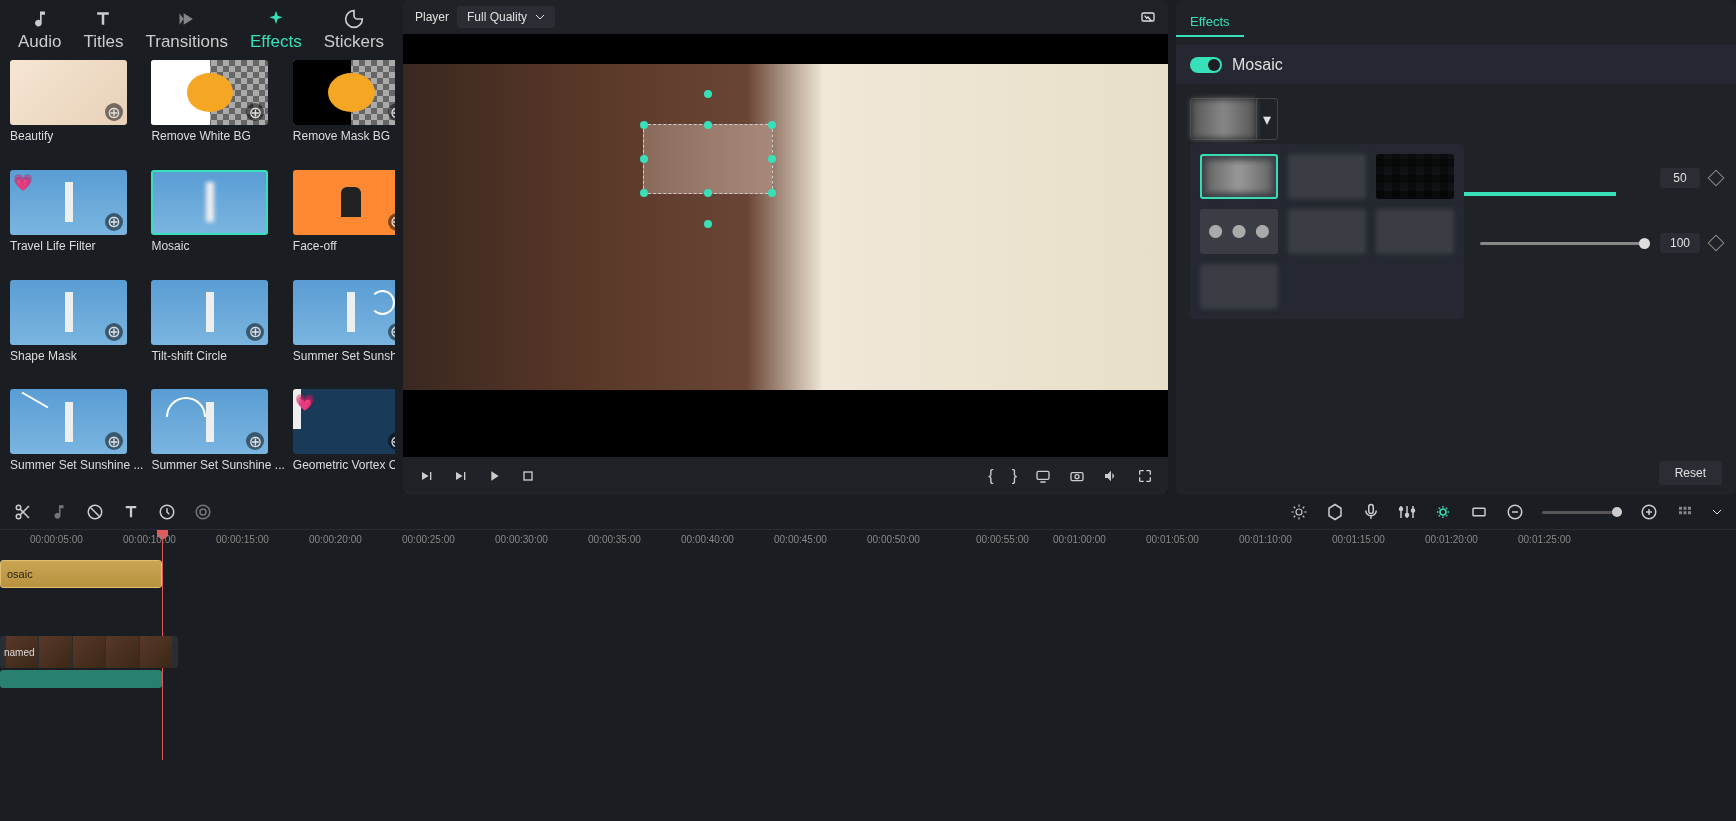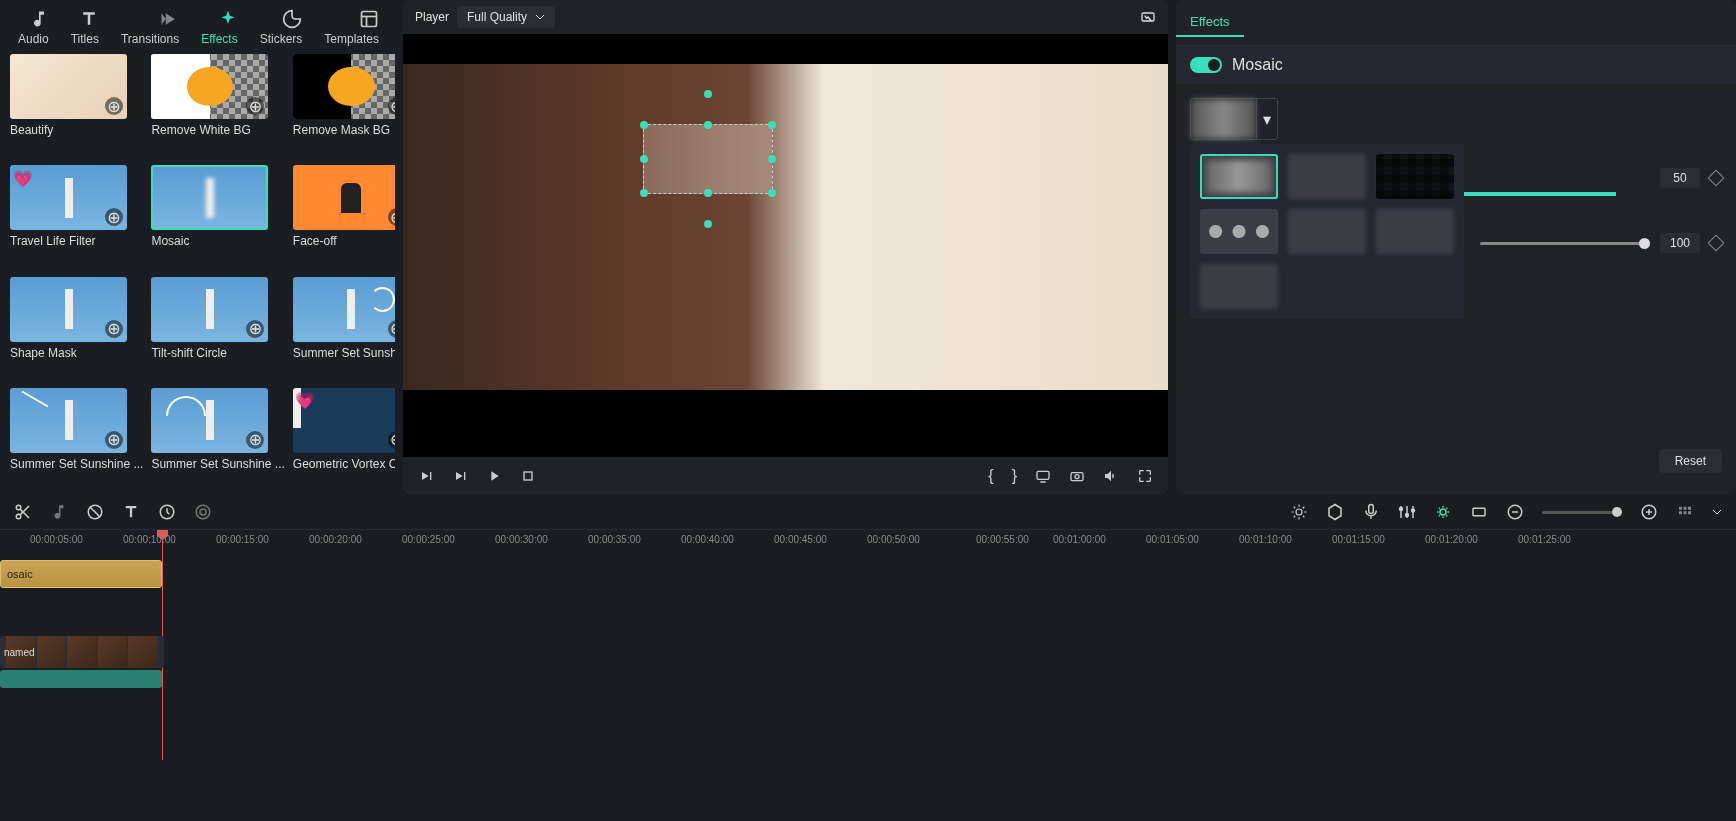--- a/index.html
+++ b/index.html
@@ -1,20 +1,20 @@
 <!DOCTYPE html>
 <html><head>
 <meta charset="utf-8">
 <style>
 * { margin: 0; padding: 0; box-sizing: border-box; font-family: -apple-system, BlinkMacSystemFont, "Segoe UI", sans-serif; }
 body { background: #1a1d21; color: #e0e0e0; width: 1736px; height: 821px; overflow: hidden; display: flex; flex-direction: column; }
 .top-section { display: flex; height: 495px; }
 .left-panel { width: 395px; background: #1a1d21; display: flex; flex-direction: column; }
 .tab-bar { display: flex; padding: 5px 8px 0; gap: 2px; }
-.tab-item { display: flex; flex-direction: column; align-items: flex-end; padding: 4px 10px; color: #ccc; font-size: 12px; gap: 3px; cursor: pointer; }
+.tab-item { display: flex; flex-direction: column; align-items: center; padding: 4px 10px; color: #ccc; font-size: 17px; gap: 3px; cursor: pointer; }
 .tab-item.active { color: #37e0b8; }
 .tab-icon { width: 20px; height: 20px; display: flex; align-items: center; justify-content: center; }
 .search-row { display: flex; align-items: center; padding: 8px 10px; gap: 8px; }
 .search-box { flex: 1; display: flex; align-items: center; gap: 8px; padding: 6px 8px; }
 .search-icon { width: 14px; height: 14px; color: #888; }
 .search-input { background: transparent; border: none; color: #aaa; font-size: 13px; outline: none; flex: 1; }
 .filter-dropdown { background: #2a2d33; padding: 5px 10px; border-radius: 4px; font-size: 12px; display: flex; align-items: center; gap: 6px; cursor: pointer; }
 .more-dots { color: #ccc; cursor: pointer; padding: 4px; font-size: 14px; }
 .section-label { font-size: 10px; color: #888; padding: 8px 10px 4px; letter-spacing: 0.5px; }
 .effects-grid { display: grid; grid-template-columns: repeat(3, 1fr); gap: 8px; padding: 4px 10px; overflow-y: auto; flex: 1; }
@@ -62,36 +62,36 @@
 .mosaic-popup { position: absolute; top: 60px; left: 14px; background: #252830; padding: 10px; border-radius: 4px; display: grid; grid-template-columns: repeat(3, 78px); gap: 10px; z-index: 10; }
 .mosaic-opt { width: 78px; height: 45px; background: #3a3d43; border-radius: 3px; filter: blur(2px); cursor: pointer; }
 .mosaic-opt.selected { border: 2px solid #37e0b8; filter: none; }
 .mosaic-opt.selected::after { content: ''; position: absolute; inset: 4px; background: linear-gradient(90deg, #666, #999, #666); filter: blur(3px); }
 .arrow-annotation { position: absolute; top: 95px; left: 120px; width: 320px; height: 30px; pointer-events: none; }
 .slider-row { display: flex; align-items: center; gap: 10px; padding: 8px 14px; }
 .slider-track { flex: 1; height: 3px; background: #888; border-radius: 2px; position: relative; }
 .slider-thumb { position: absolute; top: -4px; width: 11px; height: 11px; background: #ddd; border-radius: 50%; }
 .slider-val { width: 40px; text-align: center; background: #2a2d33; padding: 3px 6px; border-radius: 3px; font-size: 12px; }
 .diamond-icon { width: 12px; height: 12px; border: 1px solid #888; transform: rotate(45deg); cursor: pointer; }
-.reset-btn { position: absolute; bottom: 22px; right: 14px; background: #2a2d33; padding: 5px 16px; border-radius: 4px; font-size: 12px; cursor: pointer; }
+.reset-btn { position: absolute; bottom: 10px; right: 14px; background: #2a2d33; padding: 5px 16px; border-radius: 4px; font-size: 12px; cursor: pointer; }
 
 .bottom-section { flex: 1; background: #1a1d21; display: flex; flex-direction: column; }
 .tool-row { display: flex; align-items: center; padding: 8px 14px; gap: 18px; border-bottom: 1px solid #2a2d33; }
 .tool-icon { width: 18px; height: 18px; color: #ccc; cursor: pointer; }
 .tool-spacer { flex: 1; }
 .zoom-slider { width: 80px; height: 3px; background: #555; border-radius: 2px; position: relative; }
 .zoom-thumb { position: absolute; right: 0; top: -4px; width: 10px; height: 10px; background: #ccc; border-radius: 50%; }
 .timeline-ruler { display: flex; padding: 4px 10px 10px; font-size: 10px; color: #888; position: relative; height: 30px; }
 .ruler-tick { position: absolute; top: 4px; }
 .ruler-playhead { position: absolute; left: 162px; top: 0; bottom: -200px; width: 1px; background: #e05a5a; }
 .ruler-playhead::before { content: ''; position: absolute; top: 0; left: -5px; width: 11px; height: 10px; background: #e05a5a; clip-path: polygon(0 0, 100% 0, 100% 60%, 50% 100%, 0 60%); }
 .tracks { padding: 0 0 10px 0; position: relative; }
 .track-clip { height: 28px; margin-bottom: 2px; border-radius: 3px; display: flex; align-items: center; padding: 0 6px; font-size: 11px; }
 .clip-gold { width: 162px; background: linear-gradient(180deg, #c9a554 0%, #b8923f 100%); border: 1px solid #e0c070; color: #2a2010; }
-.clip-video { width: 164px; height: 32px; background: #2a2d33; display: flex; gap: 1px; overflow: hidden; margin-top: 48px; }
+.clip-video { width: 178px; height: 32px; background: #2a2d33; display: flex; gap: 1px; overflow: hidden; margin-top: 48px; }
 .clip-video-frame { width: 35px; height: 100%; background: linear-gradient(135deg, #5a3828 0%, #3a2818 100%); }
 .clip-teal { width: 162px; height: 18px; background: #2a8070; }
 </style>
 </head>
 <body>
 
 <div class="top-section">
 
   <div class="left-panel">
     <div class="tab-bar">

